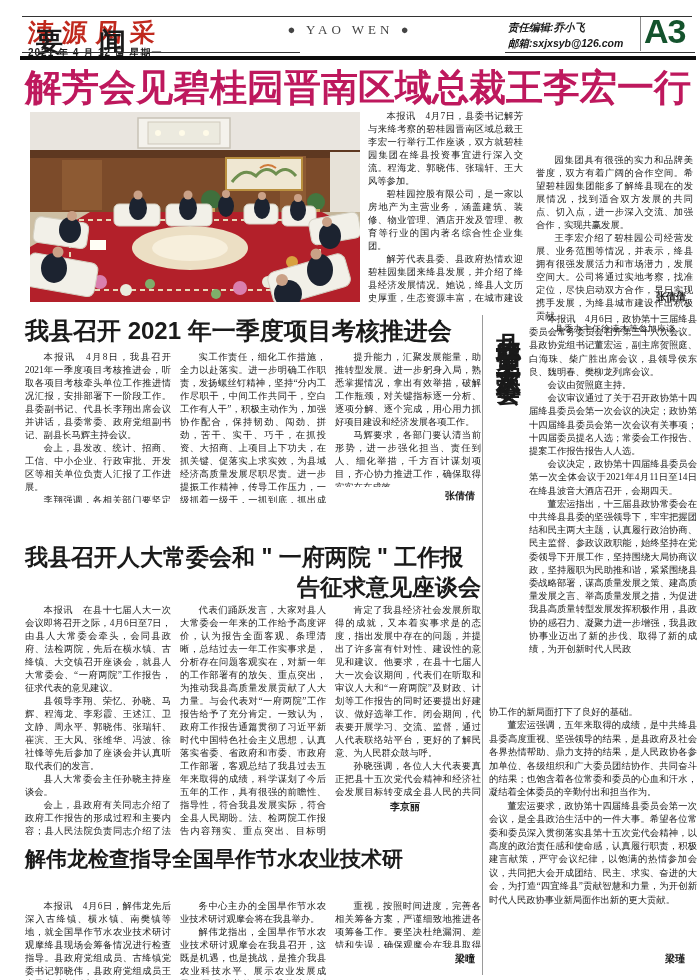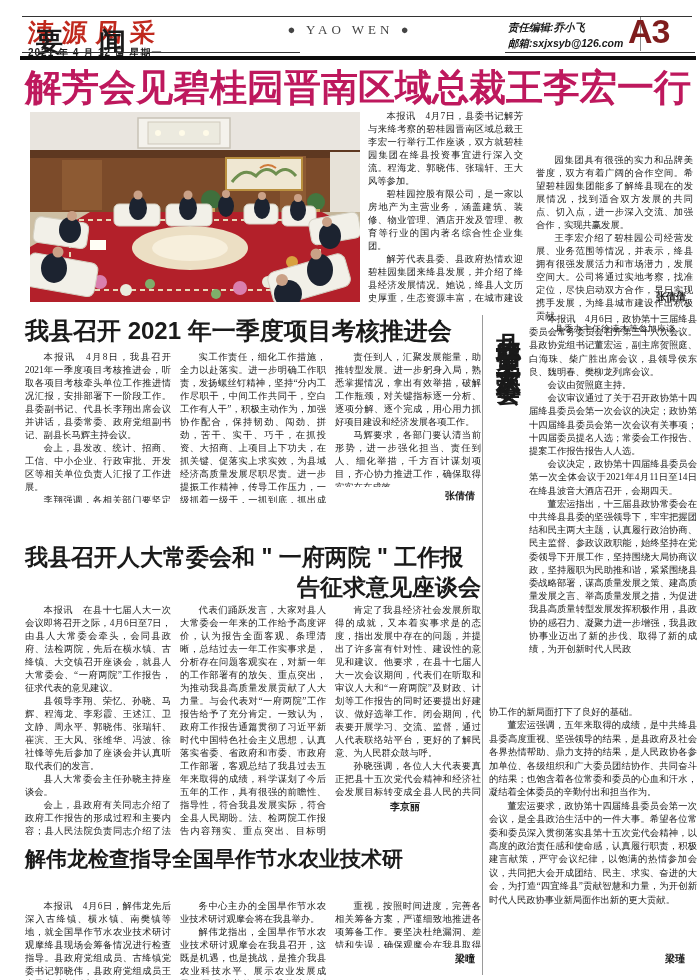--- a/index.html
+++ b/index.html
@@ -13,21 +13,21 @@
   #topline{position:absolute;left:22px;right:8px;top:16px;height:1px;background:#333;}
   #pinyin{position:absolute;left:0;right:0;top:8px;text-align:center;margin-top:12px;}
   #pinyin span{background:#fff;padding:0 10px;font-family:"Liberation Serif",serif;
                font-size:13px;letter-spacing:4px;color:#444;}
   #section-title{position:absolute;left:0;right:0;top:24px;
                  font-size:27px;font-weight:900;letter-spacing:36px;text-indent:36px;
                  font-family:"Liberation Serif","DejaVu Serif",serif;}
   #editor-block{position:absolute;left:508px;top:19px;width:132px;
                 font-size:10.5px;font-weight:bold;line-height:16px;
                 font-family:"Liberation Sans",sans-serif;font-style:italic;}
-  #pageno{position:absolute;left:628px;top:12px;font-size:34px;font-weight:900;color:#7f1d1d;
+  #pageno{position:absolute;left:644px;top:12px;font-size:34px;font-weight:900;color:#14532d;
           font-family:"Liberation Sans",sans-serif;letter-spacing:-1px;}
   #vline-a3{position:absolute;left:640px;top:17px;width:1px;height:34px;background:#8a8a8a;}
   #subline-left{position:absolute;left:22px;top:52px;width:278px;height:1px;background:#333;}
   #subline-right{position:absolute;left:505px;top:52px;width:190px;height:1px;background:#333;}
   #thickbar{position:absolute;left:20px;top:56px;width:676px;height:4px;background:#0d0d0d;}
   
   #lead-headline{position:absolute;left:22px;top:63px;width:672px;text-align:center;
                  font-family:"Liberation Sans","DejaVu Sans",sans-serif;
                  font-size:37px;font-weight:900;letter-spacing:0px;white-space:nowrap;}
   #photo{position:absolute;left:30px;top:112px;width:330px;height:190px;}
@@ -191,21 +191,21 @@
   <div id="a2-headline">我县召开 2021 年一季度项目考核推进会</div>
   <div id="a2-col1" class="bodycol">
       <p>本报讯　4月8日，我县召开2021年一季度项目考核推进会，听取各项目考核牵头单位工作推进情况汇报，安排部署下一阶段工作。县委副书记、代县长李翔出席会议并讲话，县委常委、政府党组副书记、副县长马辉主持会议。</p>
       <p>会上，县发改、统计、招商、工信、中小企业、行政审批、开发区等相关单位负责人汇报了工作进展。</p>
       <p>李翔强调，各相关部门要坚定信心决心，进一步增强紧迫感、责任感，坚持目标导向和结果导向，围绕目标任务，压</p>
     </div>
   <div id="a2-col2" class="bodycol">
       <p>实工作责任，细化工作措施，全力以赴落实。进一步明确工作职责，发扬螺丝钉精神，坚持“分内工作尽职干，中间工作共同干，空白工作有人干”，积极主动作为，加强协作配合，保持韧劲、闯劲、拼劲，苦干、实干、巧干，在抓投资、大招商、上项目上下功夫，在抓关键、促落实上求实效，为县域经济高质量发展尽职尽责。进一步提振工作精神，传导工作压力，一级抓着一级干，一抓到底，抓出成效。进一步总结经验，以创新思维替代传统思维，勇于改革创新，不断</p>
     </div>
   <div id="a2-col3" class="bodycol">
-      <p>责任到人，汇聚发展能量，助推转型发展。进一步躬身入局，熟悉掌握情况，拿出有效举措，破解工作瓶颈，对关键指标逐一分析、逐项分解、逐个完成，用心用力抓好项目建设和经济发展各项工作。</p>
+      <p>提升能力，汇聚发展能量，助推转型发展。进一步躬身入局，熟悉掌握情况，拿出有效举措，破解工作瓶颈，对关键指标逐一分析、逐项分解、逐个完成，用心用力抓好项目建设和经济发展各项工作。</p>
       <p>马辉要求，各部门要认清当前形势，进一步强化担当、责任到人、细化举措，千方百计谋划项目，齐心协力推进工作，确保取得实实在在成效。</p>
     </div>
   <div id="a2-byline" class="byline">张倩倩</div>
 
   <div id="a3-headline-1">我县召开人大常委会和 " 一府两院 " 工作报</div>
   <div id="a3-headline-2">告征求意见座谈会</div>
   <div id="a3-col1" class="bodycol">
       <p>本报讯　在县十七届人大一次会议即将召开之际，4月6日至7日，由县人大常委会牵头，会同县政府、法检两院，先后在横水镇、古绛镇、大交镇召开座谈会，就县人大常委会、“一府两院”工作报告，征求代表的意见建议。</p>
       <p>县领导李翔、荣忆、孙晓、马辉、程海龙、李彩霞、王述江、卫文静、周永平、郭晓伟、张瑞轩、崔滨、王大风、张维华、冯波、徐社锋等先后参加了座谈会并认真听取代表们的发言。</p>
       <p>县人大常委会主任孙晓主持座谈会。</p>

